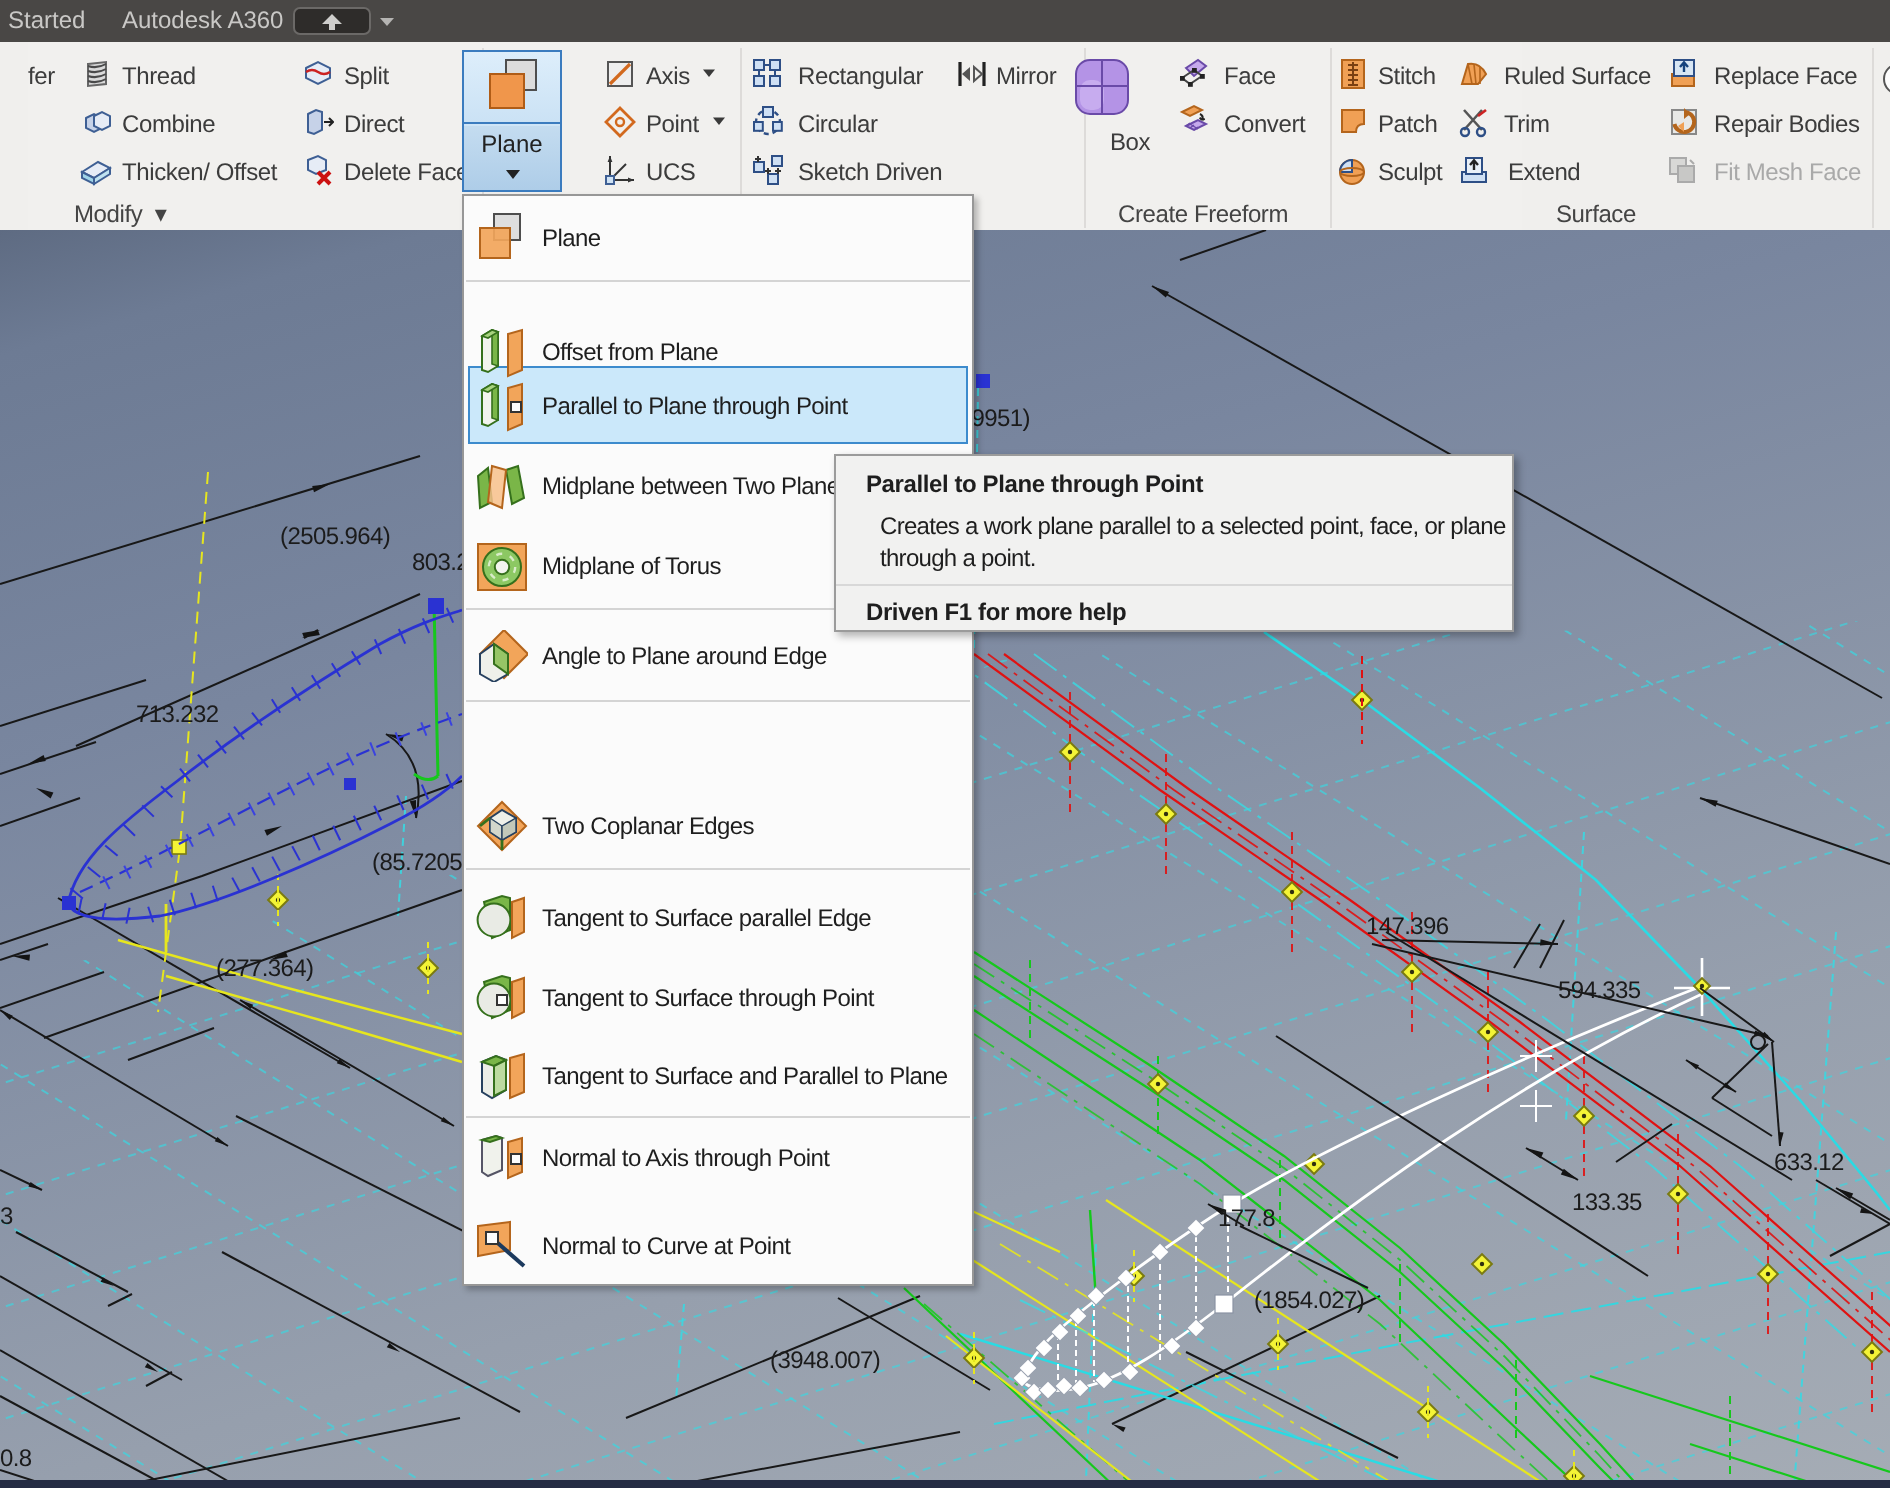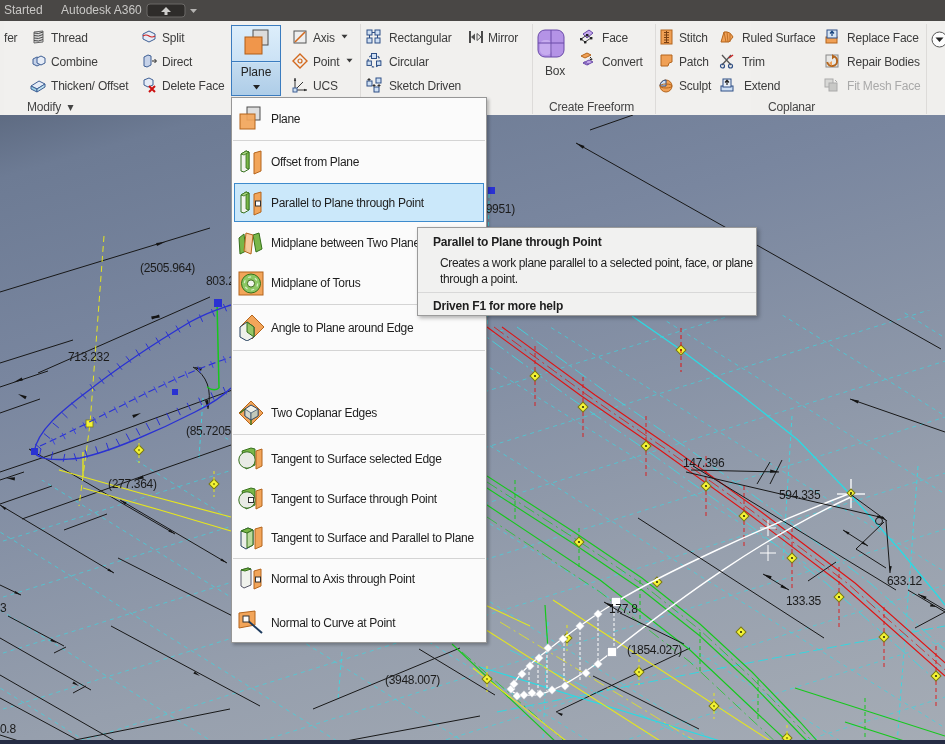--- a/index.html
+++ b/index.html
@@ -1,20 +1,20 @@
 <!DOCTYPE html>
 <html><head>
 <meta charset="utf-8">
 <style>
 * { margin:0; padding:0; box-sizing:border-box; }
 html,body { width:945px; height:744px; overflow:hidden; }
 body { font-family:"Liberation Sans", sans-serif; position:relative; background:#f0efed; }
 #titlebar { position:absolute; left:0; top:0; width:945px; height:21px; background:#494745; color:#c9c8c6; font-size:12px; }
 #titlebar span { position:absolute; top:3px; }
-#ribbon { position:absolute; left:4px; top:21px; width:747px; height:94px; background:#f1f0ee;text-decoration:underline; }
+#ribbon { position:absolute; left:14px; top:21px; width:747px; height:94px; background:#f1f0ee;text-decoration:underline; }
 .rtxt { position:absolute; font-size:12px; color:#3c3c3c; white-space:nowrap; letter-spacing:-0.2px; }
 .ric { position:absolute; width:16px; height:16px; }
 .vsep { position:absolute; top:3px; width:1px; height:90px; background:#dddbd9; }
 .glabel { position:absolute; top:79px; font-size:12px; color:#444; letter-spacing:-0.2px; }
 #planebtn { position:absolute; left:231px; top:25px; width:50px; height:71px; border:1px solid #3b7cbf; background:#cfe5f7; }
 #planebtn .pb-top { position:absolute; left:0; top:0; width:48px; height:36px; background:linear-gradient(#ddeefb,#cbe2f5); border-bottom:1px solid #3b7cbf; }
 #planebtn .pb-bot { position:absolute; left:0; top:37px; width:48px; height:32px; background:linear-gradient(#c4dcf0,#aecde8); color:#222; font-size:12px; text-align:center; }
 #boxbtn { position:absolute; left:533px; top:25px; width:38px; height:71px; }
 #viewport { position:absolute; left:0; top:115px; width:945px; height:629px; background:linear-gradient(164deg,#5e6b82 0%,#6d7b94 7%,#79869f 30%,#969fad 70%,#a5acb5 100%); overflow:hidden; }
 #bottomstrip { position:absolute; left:0; top:740px; width:945px; height:4px; background:#252c44; }
@@ -70,21 +70,21 @@
   <div class="rtxt" style="left:675px; top:58px;">Sculpt</div>
   <div class="rtxt" style="left:738px; top:10px;">Ruled Surface</div>
   <div class="rtxt" style="left:738px; top:34px;">Trim</div>
   <div class="rtxt" style="left:740px; top:58px;">Extend</div>
   <div class="rtxt" style="left:843px; top:10px;">Replace Face</div>
   <div class="rtxt" style="left:843px; top:34px;">Repair Bodies</div>
   <div class="rtxt" style="left:843px; top:58px; color:#a9a9a9;">Fit Mesh Face</div>
   <div class="vsep" style="left:922px;"></div>
   <div class="glabel" style="left:23px;">Modify&nbsp; ▾</div>
   <div class="glabel" style="left:545px;">Create Freeform</div>
-  <div class="glabel" style="left:764px;">Coplanar</div>
+  <div class="glabel" style="left:764px;">Surface</div>
   <svg class="ric" style="left:27px; top:8px;" width="16" height="16" viewBox="0 0 16 16">
       <path d="M3,3 L12,2 L12,13 L3,14 Z" fill="#d9d9d9" stroke="#666"></path>
       <path d="M3,4.0 Q7.5,5.5 12,3.0" fill="none" stroke="#4a4a4a"></path>
       <path d="M3,6.5 Q7.5,8.0 12,5.5" fill="none" stroke="#4a4a4a"></path>
       <path d="M3,9.0 Q7.5,10.5 12,8.0" fill="none" stroke="#4a4a4a"></path>
       <path d="M3,11.5 Q7.5,13.0 12,10.5" fill="none" stroke="#4a4a4a"></path>
     </svg>
   <svg class="ric" style="left:27px; top:32px;" width="16" height="16" viewBox="0 0 16 16">
       <polygon points="2,6 6,4 10,6 10,11 6,13 2,11" fill="#c6d2e8" stroke="#3e5f94"></polygon>
       <polygon points="6,5 10,3 14,5 14,10 10,12 6,10" fill="#e6ecf6" stroke="#3e5f94"></polygon>
@@ -602,21 +602,21 @@
   <div class="msep" style="top:252px;"></div>
   <div class="msep" style="top:336px;"></div>
   <div class="msep" style="top:460px;"></div>
   <div class="mi" style="top:1px;">
       <svg class="mic" width="26" height="26" viewBox="0 0 26 26">
         <rect x="9" y="1" width="13" height="13" fill="#dedede" stroke="#4e4e4e"></rect>
         <rect x="2" y="8" width="15" height="15" fill="#f2a55a" stroke="#b4651c" fill-opacity="0.92"></rect>
       </svg>
       <div class="mtx">Plane</div>
     </div>
-  <div class="mi" style="top:44px;text-align:right;">
+  <div class="mi" style="top:58px;text-align:right;">
       <svg class="mic" width="26" height="26" viewBox="0 0 26 26">
         <polygon points="3,5 8,2 11,3 11,20 6,23 3,22" fill="#f2f4ee" stroke="#35701c" stroke-width="1"></polygon>
         <polygon points="8,2 11,3 11,20 8,19" fill="#7ab648" stroke="#35701c" stroke-width="0.8"></polygon>
         <polygon points="3,5 8,2 11,3 6,6" fill="#a8d37f" stroke="#35701c" stroke-width="0.8"></polygon>
         <polygon points="16,4 23,2 23,22 16,25" fill="#f2a55a" stroke="#b4651c"></polygon>
       </svg>
       <div class="mtx">Offset from Plane</div>
     </div>
   <div class="mi" style="top:85px;">
       <svg class="mic" width="26" height="26" viewBox="0 0 26 26">
@@ -664,21 +664,21 @@
         <line x1="13" y1="20" x2="13" y2="25" stroke="#35701c" stroke-width="1.4"></line>
       </svg>
       <div class="mtx">Two Coplanar Edges</div>
     </div>
   <div class="mi" style="top:341px;">
       <svg class="mic" width="26" height="26" viewBox="0 0 26 26">
         <path d="M4,5 L13,2 L17,3 L17,19 L8,23 Z" fill="#7ab648" stroke="#35701c"></path>
         <circle cx="9" cy="14" r="8.2" fill="#e9ebe5" stroke="#35701c"></circle>
         <polygon points="18,5 24,3 24,20 18,23" fill="#f2a55a" stroke="#b4651c"></polygon>
       </svg>
-      <div class="mtx">Tangent to Surface selected Edge</div>
+      <div class="mtx">Tangent to Surface parallel Edge</div>
     </div>
   <div class="mi" style="top:381px;">
       <svg class="mic" width="26" height="26" viewBox="0 0 26 26">
         <path d="M4,5 L13,2 L17,3 L17,19 L8,23 Z" fill="#7ab648" stroke="#35701c"></path>
         <circle cx="9" cy="14" r="8.2" fill="#e9ebe5" stroke="#35701c"></circle>
         <rect x="10.5" y="11.5" width="5" height="5" fill="#fdfdfd" stroke="#333"></rect>
         <polygon points="18,5 24,3 24,20 18,23" fill="#f2a55a" stroke="#b4651c"></polygon>
       </svg>
       <div class="mtx">Tangent to Surface through Point</div>
     </div>

